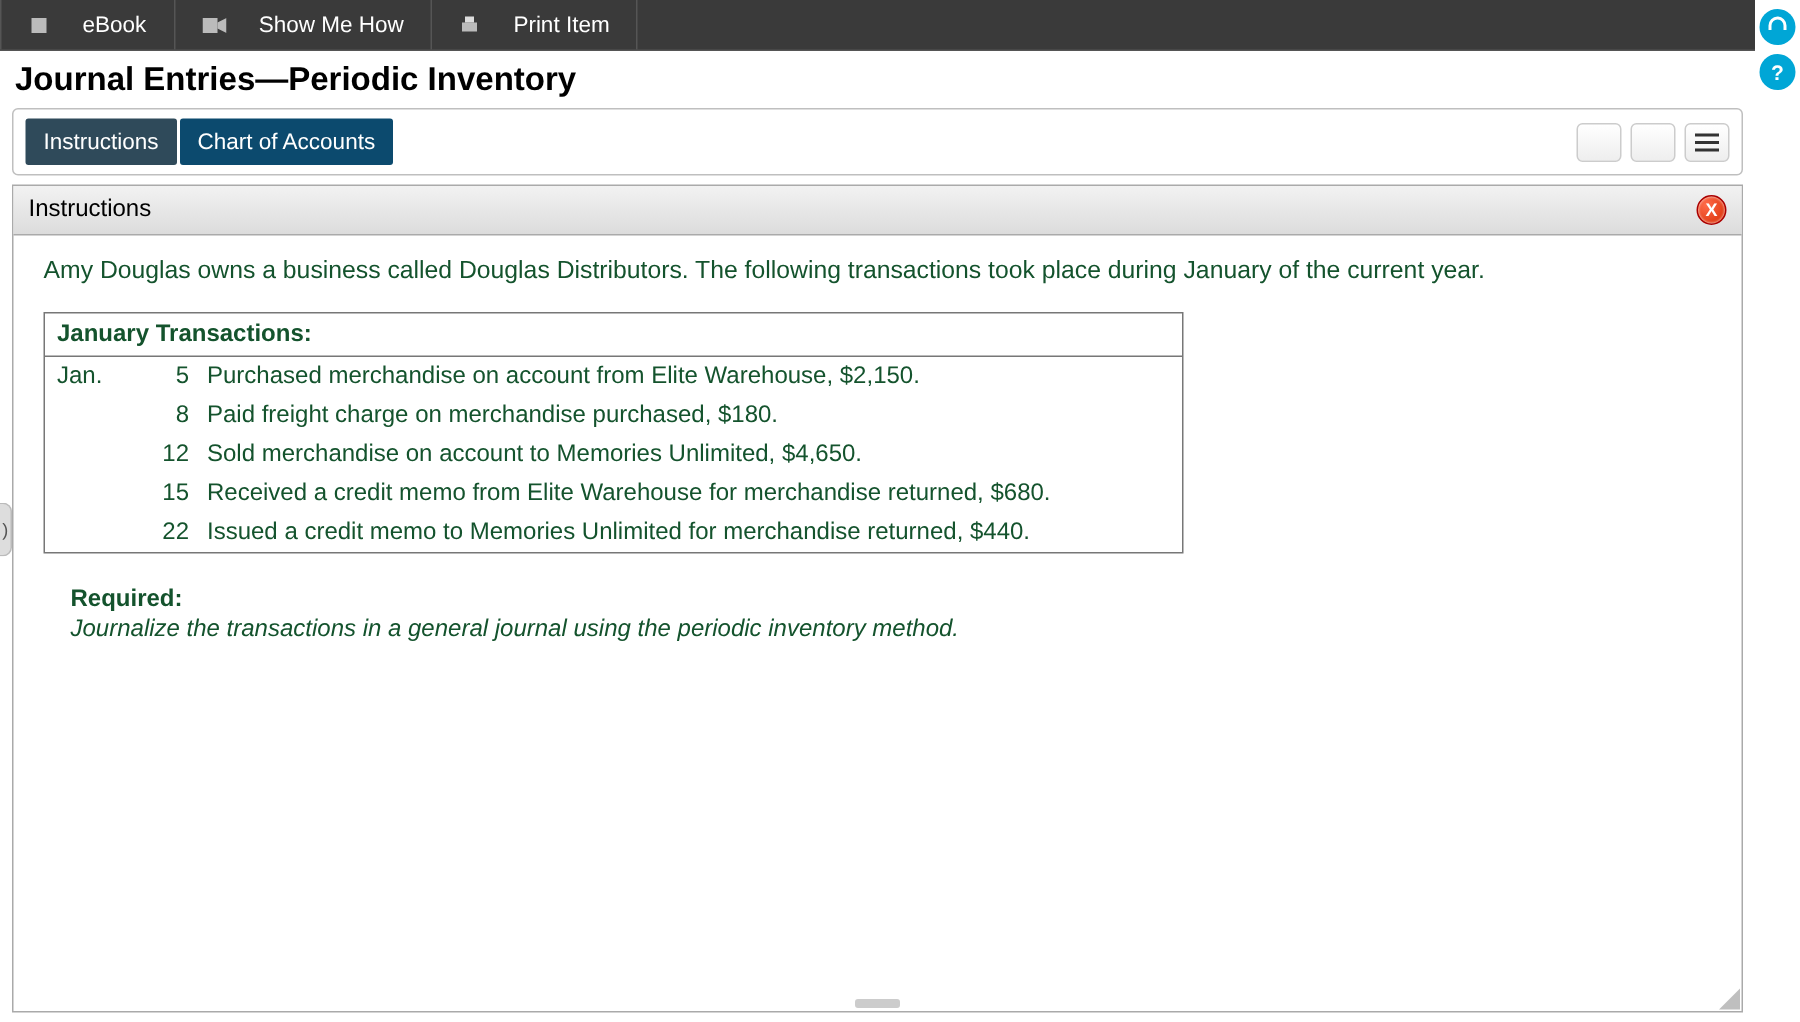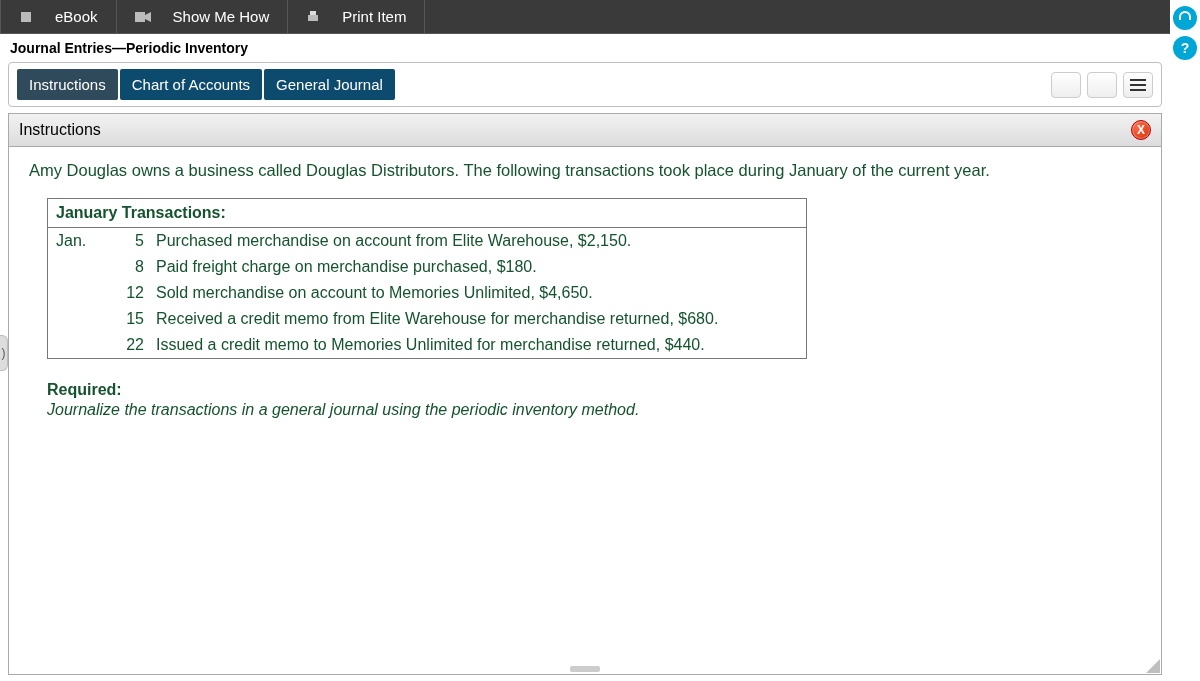--- a/index.html
+++ b/index.html
@@ -7,40 +7,40 @@
   .root { display: flex; width: 100%; height: 100%; }
   .main-col { flex: 1; display: flex; flex-direction: column; min-width: 0; }
   .side-col { width: 30px; background: #fff; display: flex; flex-direction: column; align-items: center; padding-top: 6px; gap: 6px; }
 
   .top-bar { background: #3a3a3a; height: 34px; display: flex; align-items: center; color: #fff; font-size: 15px; border-bottom: 1px solid #555; }
   .top-item { display: flex; align-items: center; gap: 22px; padding: 0 18px; height: 100%; border-right: 1px solid #555; cursor: pointer; }
   .top-item:first-child { border-left: 1px solid #555; }
   .top-item .mini-ico { display: inline-flex; }
 
   .title-bar { padding: 6px 14px 4px 10px; font-family: Verdana, sans-serif; }
-  .title-bar h2 { font-size: 14px; font-weight: bold; }
+  .title-bar h2 { font-size: 22px; font-weight: bold; }
 
   .tab-row-outer { border: 1px solid #bfbfbf; margin: 2px 8px 6px 8px; border-radius: 4px; padding: 6px 8px; display: flex; align-items: center; justify-content: space-between; background: #fff; }
   .tab-row { display: flex; gap: 2px; }
   .tab { padding: 7px 12px; font-size: 15px; color: #fff; border-radius: 2px; cursor: pointer; }
   .tab.active { background: #2f4a5a; }
   .tab.inactive { background: #0c4a6e; }
   .tab-controls { display: flex; align-items: center; gap: 6px; }
   .tb-btn { width: 30px; height: 26px; border: 1px solid #ccc; border-radius: 4px; background: linear-gradient(#fff,#eee); cursor: pointer; }
   .tb-btn.menu { display: flex; flex-direction: column; justify-content: center; align-items: center; gap: 3px; }
   .tb-btn.menu span { width: 16px; height: 2px; background: #333; }
 
   .instr-panel { border: 1px solid #aaa; margin: 0 8px 6px 8px; display: flex; flex-direction: column; flex: 1; min-height: 0; background: #fff; position: relative; }
   .instr-header { background: linear-gradient(#f2f2f2,#dcdcdc); border-bottom: 1px solid #aaa; padding: 6px 10px; font-size: 16px; display: flex; align-items: center; justify-content: space-between; }
   .close-x { width: 20px; height: 20px; border-radius: 50%; background: radial-gradient(circle at 30% 30%, #ff6b4a, #d62b00); color: #fff; font-weight: bold; font-size: 12px; display: flex; align-items: center; justify-content: center; cursor: pointer; border: 1px solid #a00; box-shadow: inset 0 0 2px #fff; }
 
   .instr-body { padding: 14px 20px 10px 20px; font-size: 16.5px; color: #14532d; flex: 1; overflow: auto; position: relative; }
   .intro { margin-bottom: 18px; }
 
-  .trans-table { border: 1px solid #777; margin-left: 18px; margin-bottom: 22px; width: 760px; }
+  .trans-table { border: 1px solid #777; margin-left: 0; margin-bottom: 22px; width: 760px; }
   .trans-head { border-bottom: 1px solid #777; padding: 5px 8px; font-weight: bold; font-size: 16px; }
   .trans-row { display: flex; padding: 2px 8px; font-size: 16px; line-height: 22px; }
   .tr-month { width: 60px; }
   .tr-day { width: 40px; text-align: right; padding-right: 12px; }
   .tr-desc { flex: 1; }
 
   .req-block { margin-left: 18px; }
   .req-title { font-weight: bold; font-size: 16px; margin-bottom: 2px; }
   .req-text { font-style: italic; font-size: 16px; }
 
@@ -90,21 +90,20 @@
     </div>
 
     <div class="title-bar">
       <h2>Journal Entries—Periodic Inventory</h2>
     </div>
 
     <div class="tab-row-outer">
       <div class="tab-row">
         <div class="tab active">Instructions</div>
         <div class="tab inactive">Chart of Accounts</div>
-        <div class="tab inactive">General Journal</div>
       </div>
       <div class="tab-controls">
         <div class="tb-btn"></div>
         <div class="tb-btn"></div>
         <div class="tb-btn menu">
           <span></span>
             <span></span>
             <span></span>
         </div>
       </div>

